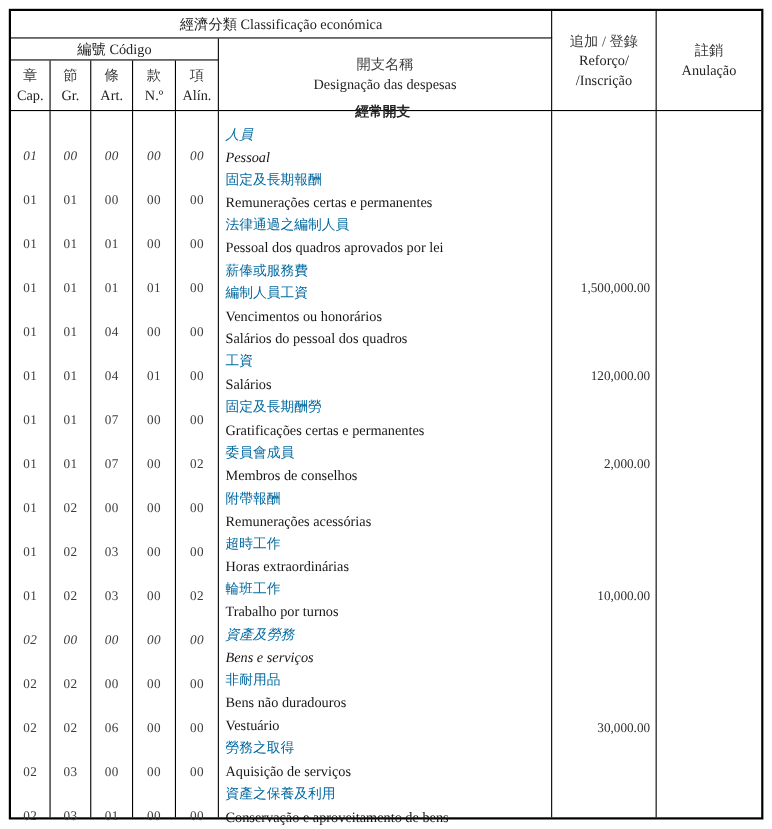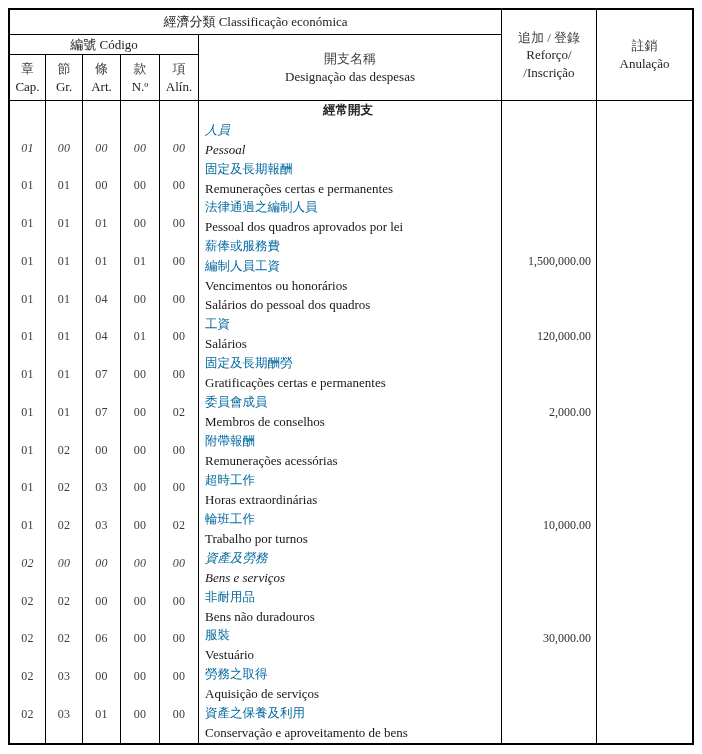--- a/index.html
+++ b/index.html
@@ -34,21 +34,21 @@
   .h-c4{grid-area:3/4/4/5;border-right:1px solid #000;}
   .h-c5{grid-area:3/5/4/6;border-right:1px solid #000;}
   .hzh{color:#3e3e3e;}
   .hline{display:block;}
   
   .tbody{
     flex:1 1 auto;display:grid;
     grid-template-columns:36px 37px 38px 39px 39px 1fr 95px 95px;
     min-height:0;
   }
-  .bcol{border-right:1px solid #000;display:flex;flex-direction:column;min-width:0;min-height:0;}
+  .bcol{border-right:1px solid #000;display:flex;flex-direction:column;min-width:0;min-height:0;gap:20px;}
   .bcol:last-child{border-right:none;}
   .ln{flex:1 1 0;display:flex;align-items:center;min-height:0;white-space:nowrap;overflow:visible;}
   .code-col .ln{justify-content:center;font-size:12px;color:#3c3c3c;letter-spacing:.3px;}
   .desc-col .ln{justify-content:flex-start;padding-left:6px;padding-right:4px;}
   .desc-col .zh{font-size:12.5px;color:#0369a1;}
   .desc-col .latin{font-size:13px;color:#161616;}
   .desc-col .section{justify-content:center;padding-left:0;font-weight:bold;}
   .desc-col .section.zh{color:#222;}
   .amt-col .ln{justify-content:flex-end;padding-right:5px;font-size:12px;color:#2e2e2e;}
   .cat{font-style:italic;}
@@ -303,21 +303,20 @@
           <div class="ln zh">附帶報酬</div>
           <div class="ln latin">Remunerações acessórias</div>
           <div class="ln zh">超時工作</div>
           <div class="ln latin">Horas extraordinárias</div>
           <div class="ln zh">輪班工作</div>
           <div class="ln latin">Trabalho por turnos</div>
           <div class="ln zh cat">資產及勞務</div>
           <div class="ln latin cat">Bens e serviços</div>
           <div class="ln zh">非耐用品</div>
           <div class="ln latin">Bens não duradouros</div>
-          <div class="ln zh">服裝</div>
           <div class="ln latin">Vestuário</div>
           <div class="ln zh">勞務之取得</div>
           <div class="ln latin">Aquisição de serviços</div>
           <div class="ln zh">資產之保養及利用</div>
           <div class="ln latin">Conservação e aproveitamento de bens</div>
         </div>
       <div class="bcol amt-col">
           <div class="ln"></div>
           <div class="ln"></div>
           <div class="ln"></div>

